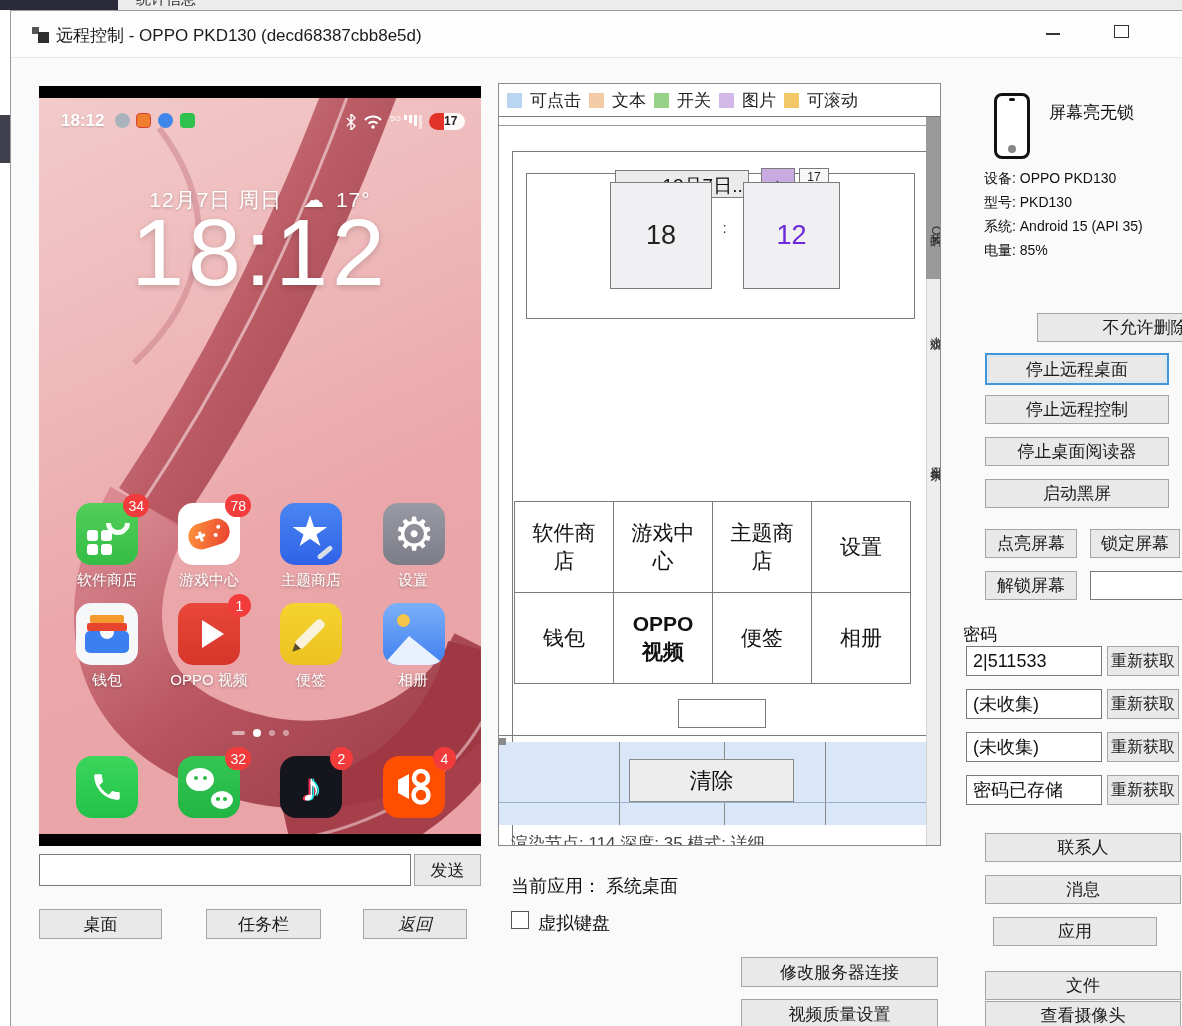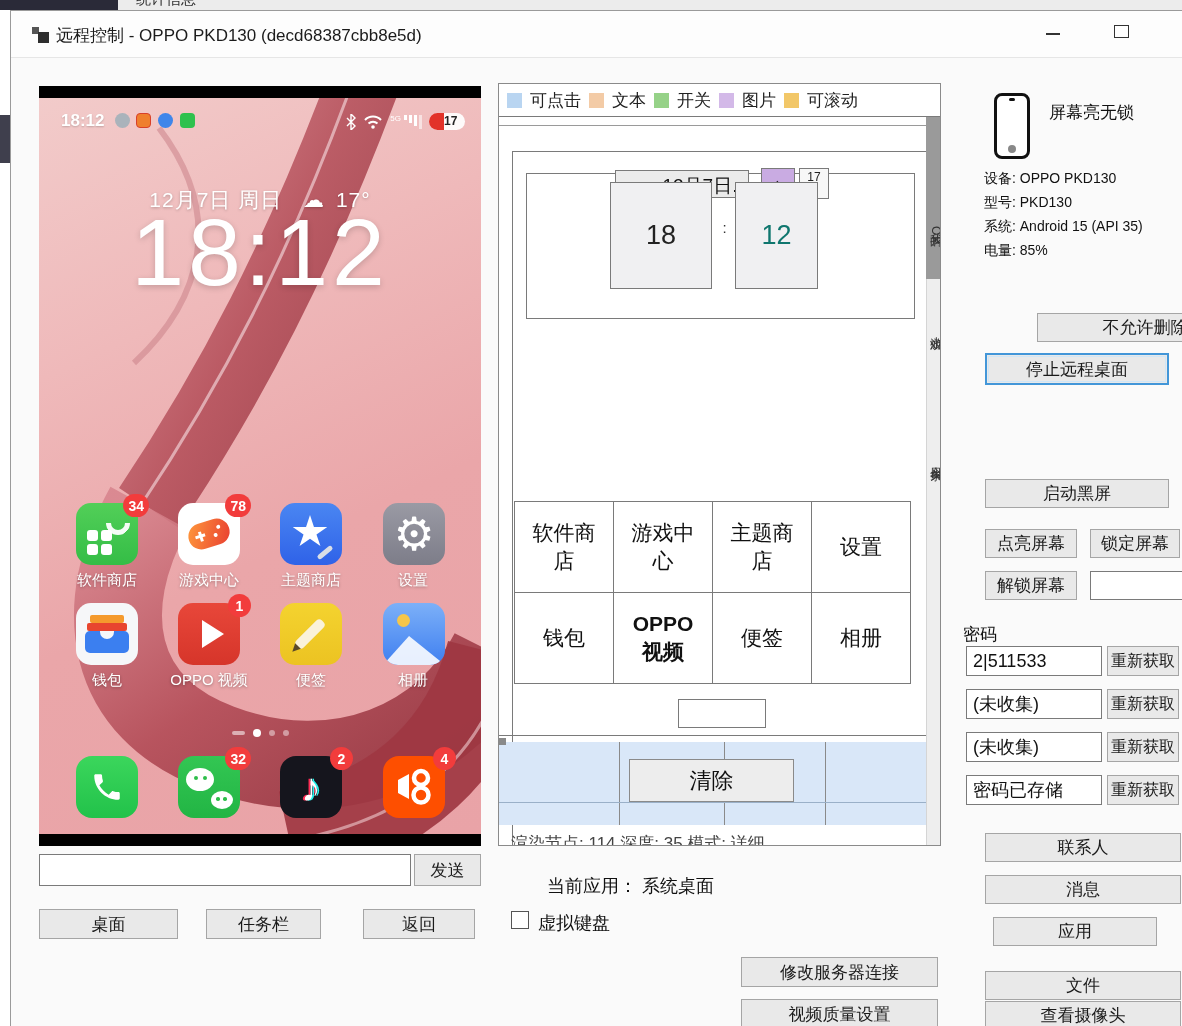--- a/index.html
+++ b/index.html
@@ -37,21 +37,21 @@
   .sb-right{top:15px;display:flex;align-items:center;gap:7px;right:16px;}
   .date-line{left:0;top:88px;width:442px;text-align:center;color:#fff;font-size:21px;
              text-shadow:0 1px 3px rgba(0,0,0,.25);letter-spacing:1px;}
   .big-clock{left:0;top:100px;width:442px;text-align:center;color:#fff;font-size:95px;
              font-weight:normal;text-shadow:0 2px 6px rgba(0,0,0,.18);letter-spacing:4px;}
   .appicon{width:62px;height:62px;border-radius:15px;position:absolute;}
   .applabel{position:absolute;width:102px;text-align:center;color:#fff;font-size:15px;
             text-shadow:0 1px 3px rgba(0,0,0,.35);white-space:nowrap;}
   .badge{position:absolute;top:-9px;right:-11px;min-width:23px;height:23px;border-radius:12px;
          background:#f23c3c;color:#fff;font-size:14px;display:flex;align-items:center;
-         justify-content:center;padding:0 5px;box-sizing:border-box;font-weight:bold;margin-left:13px;}
+         justify-content:center;padding:0 5px;box-sizing:border-box;font-weight:normal;margin-left:13px;}
   .badge:empty{display:none;}
   .dots{left:0;top:631px;width:442px;display:flex;justify-content:center;align-items:center;gap:8px;}
   
   .inspector{left:487px;top:72px;width:443px;height:763px;background:#fff;border:1px solid #8a8a8a;overflow:hidden;}
   .legend{left:8px;top:5px;display:flex;align-items:center;gap:8px;font-size:17px;color:#222;}
   .sw{width:15px;height:15px;display:inline-block;}
   .legend-sep{left:0;top:32px;width:443px;}
   .scrolltrack{right:0;top:33px;width:14px;height:730px;background:#eeeeee;border-left:1px solid #d5d5d5;}
   .scrollthumb{right:0;top:33px;width:14px;height:162px;background:#9a9a9a;}
   .sidelabel{writing-mode:vertical-rl;font-size:12px;color:#333;letter-spacing:1px;}
@@ -234,23 +234,23 @@
               </g>
               <path d="M4,12 L15,6 V31 L4,25 Z" fill="#fff"></path>
             </svg>
           <div class="badge">4</div>
         </div>
       </div>
     </div>
 
     <input class="abs tinput" style="left: 28px; top: 843px; width: 372px; height: 32px;" value="">
     <div class="abs btn" style="left:403px;top:843px;width:67px;height:32px;">发送</div>
-    <div class="abs btn" style="left:28px;top:898px;width:139px;height:30px;">桌面</div>
+    <div class="abs btn" style="left:28px;top:898px;width:123px;height:30px;">桌面</div>
     <div class="abs btn" style="left:195px;top:898px;width:115px;height:30px;">任务栏</div>
-    <div class="abs btn" style="left:352px;top:898px;width:112px;height:30px;">返回</div>
+    <div class="abs btn" style="left:352px;top:898px;width:104px;height:30px;font-style:italic;">返回</div>
 
     <div class="abs inspector">
       <div class="abs legend">
         <span class="sw" style="background: rgb(185, 213, 241);"></span>
         <span>可点击</span>
         <span class="sw" style="background: rgb(243, 203, 166);"></span>
         <span>文本</span>
         <span class="sw" style="background: rgb(150, 210, 136);"></span>
         <span>开关</span>
         <span class="sw" style="background: rgb(211, 185, 232);"></span>
@@ -265,21 +265,21 @@
       <div class="abs wire" style="left:27px;top:89px;width:389px;height:146px;"></div>
 
       <div class="abs wire" style="left:116px;top:86px;width:134px;height:28px;background:#ebebeb;font-size:19px;color:#111;padding:2px 0 0 8px;">12月7日...</div>
       <div class="abs wire" style="left:262px;top:84px;width:34px;height:31px;background:#c9abe2;display:flex;align-items:flex-end;justify-content:center;font-size:15px;color:#222;">多</div>
       <div class="abs wire" style="left:300px;top:84px;width:30px;height:31px;background:#f7f7f7;font-size:12px;color:#222;text-align:center;line-height:13px;padding-top:2px;">
         <span>17</span><br>
         <span>°</span>
       </div>
       <div class="abs wire" style="left:111px;top:98px;width:102px;height:107px;background:#f0f0f2;display:flex;align-items:center;justify-content:center;font-size:27px;color:#222;">18</div>
       <div class="abs" style="left:213px;top:135px;width:25px;text-align:center;font-size:15px;color:#333;">:</div>
-      <div class="abs wire" style="left:236px;top:98px;width:83px;height:107px;background:#f0f0f2;display:flex;align-items:center;justify-content:center;font-size:27px;color:#0f766e;">12</div>
+      <div class="abs wire" style="left:244px;top:98px;width:97px;height:107px;background:#f0f0f2;display:flex;align-items:center;justify-content:center;font-size:27px;color:#6d28d9;">12</div>
 
       <div class="abs cellgrid" style="left:16px;top:418px;width:396px;height:182px;">
         <div class="cell">软件商店</div>
         <div class="cell">游戏中心</div>
         <div class="cell">主题商店</div>
         <div class="cell">设置</div>
         <div class="cell">钱包</div>
         <div class="cell" style="font-weight:bold;">OPPO 视频</div>
         <div class="cell">便签</div>
         <div class="cell">相册</div>
@@ -299,21 +299,21 @@
 
       <div class="abs" style="left:12px;top:748px;font-size:17px;color:#444;white-space:nowrap;">渲染节点: 114  深度: 35  模式: 详细</div>
 
       <div class="abs scrolltrack"></div>
       <div class="abs scrollthumb"></div>
       <div class="abs sidelabel" style="left:428px;top:140px;">我的OP</div>
       <div class="abs sidelabel" style="left:428px;top:243px;">小游戏</div>
       <div class="abs sidelabel" style="left:428px;top:373px;">今日头条</div>
     </div>
 
-    <div class="abs" style="left:500px;top:863px;font-size:18px;color:#111;margin-left:36px;">
+    <div class="abs" style="left:500px;top:863px;font-size:18px;color:#111;">
       <span>当前应用：</span>
       <span>系统桌面</span>
     </div>
     <div class="abs" style="left:500px;top:900px;width:18px;height:18px;background:#fff;border:1px solid #555;"></div>
     <div class="abs" style="left:527px;top:900px;font-size:18px;color:#111;">虚拟键盘</div>
     <div class="abs btn" style="left:730px;top:946px;width:197px;height:30px;">修改服务器连接</div>
     <div class="abs btn" style="left:730px;top:988px;width:197px;height:30px;">视频质量设置</div>
 
     <div class="abs" style="left:983px;top:82px;width:36px;height:66px;border:3px solid #111;border-radius:8px;background:#fff;">
       <div style="position:absolute;left:12px;top:2px;width:6px;height:3px;background:#111;border-radius:2px;"></div>
@@ -323,20 +323,22 @@
 
     <div class="abs devinfo" style="left:973px;top:155px;width:190px;">
       <div>设备: OPPO PKD130</div>
       <div>型号: PKD130</div>
       <div>系统: Android 15 (API 35)</div>
       <div>电量: 85%</div>
     </div>
 
     <div class="abs btn" style="left:1026px;top:302px;width:216px;height:29px;">不允许删除</div>
     <div class="abs btn focus" style="left:974px;top:342px;width:184px;height:32px;">停止远程桌面</div>
+    <div class="abs btn" style="left:974px;top:384px;width:184px;height:29px;">停止远程控制</div>
+    <div class="abs btn" style="left:974px;top:426px;width:184px;height:29px;">停止桌面阅读器</div>
     <div class="abs btn" style="left:974px;top:468px;width:184px;height:29px;">启动黑屏</div>
 
     <div class="abs btn" style="left:974px;top:518px;width:92px;height:29px;">点亮屏幕</div>
     <div class="abs btn" style="left:1079px;top:518px;width:90px;height:29px;">锁定屏幕</div>
     <div class="abs btn" style="left:974px;top:560px;width:92px;height:29px;">解锁屏幕</div>
     <input class="abs tinput" style="left: 1079px; top: 560px; width: 95px; height: 29px;" value="">
 
     <div class="abs pwlabel" style="left:952px;top:612px;">密码</div>
     <input class="abs tinput" style="left: 955px; top: 635px; width: 136px; height: 30px; font-size: 18px;" value="2|511533">
     <div class="abs btn" style="left:1096px;top:635px;width:72px;height:30px;font-size:16px;">重新获取</div>

